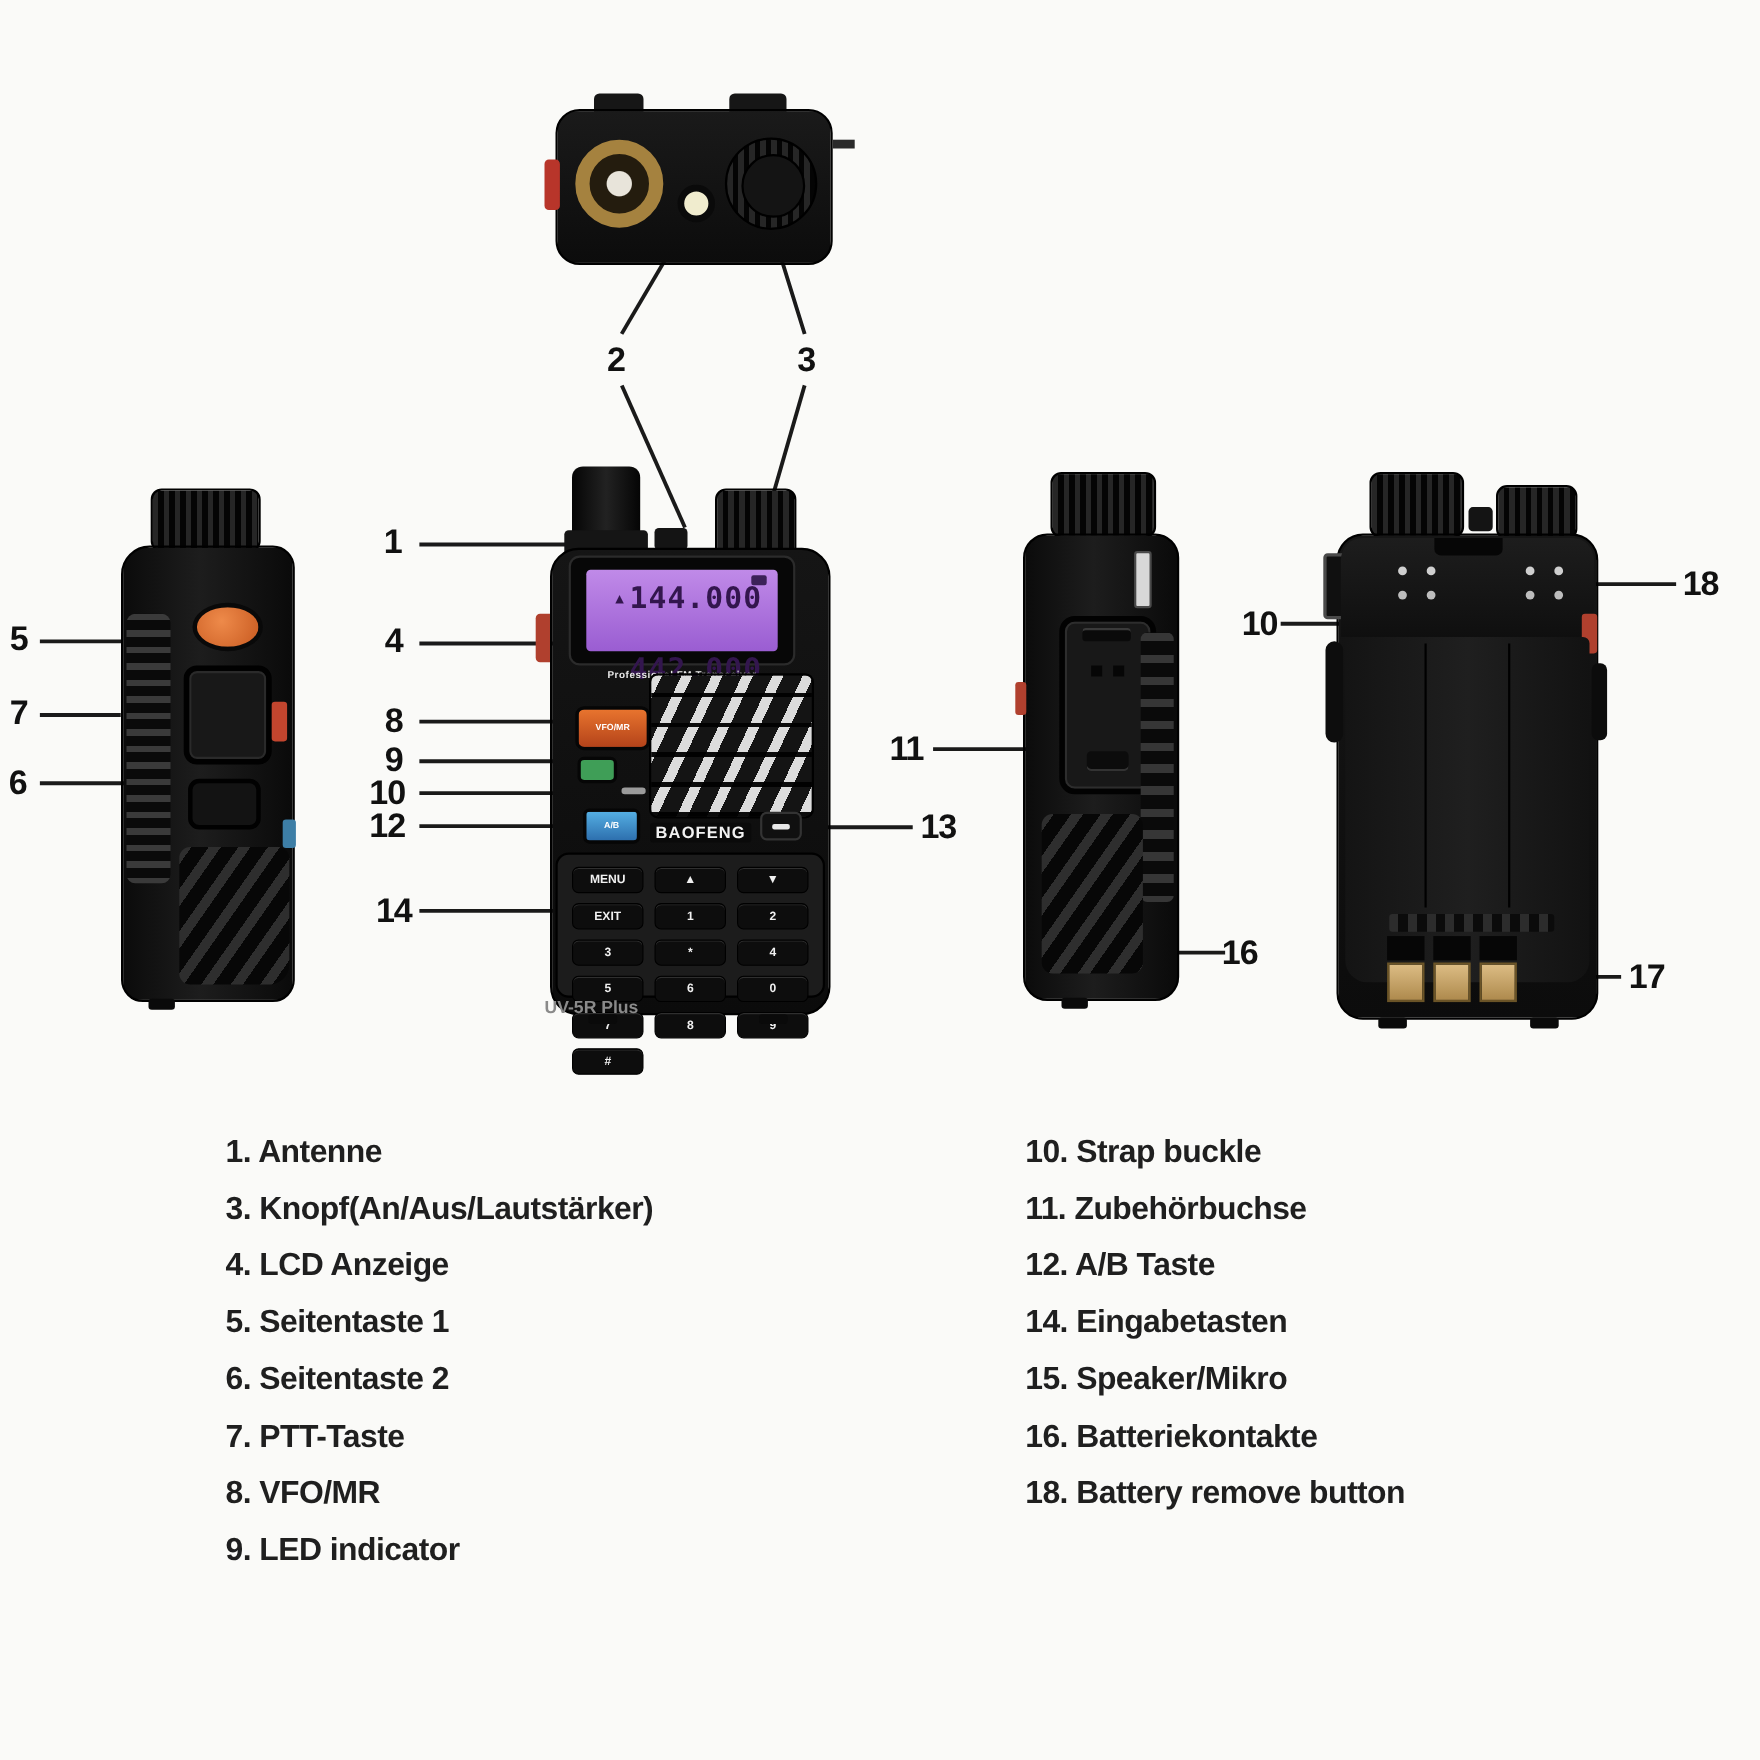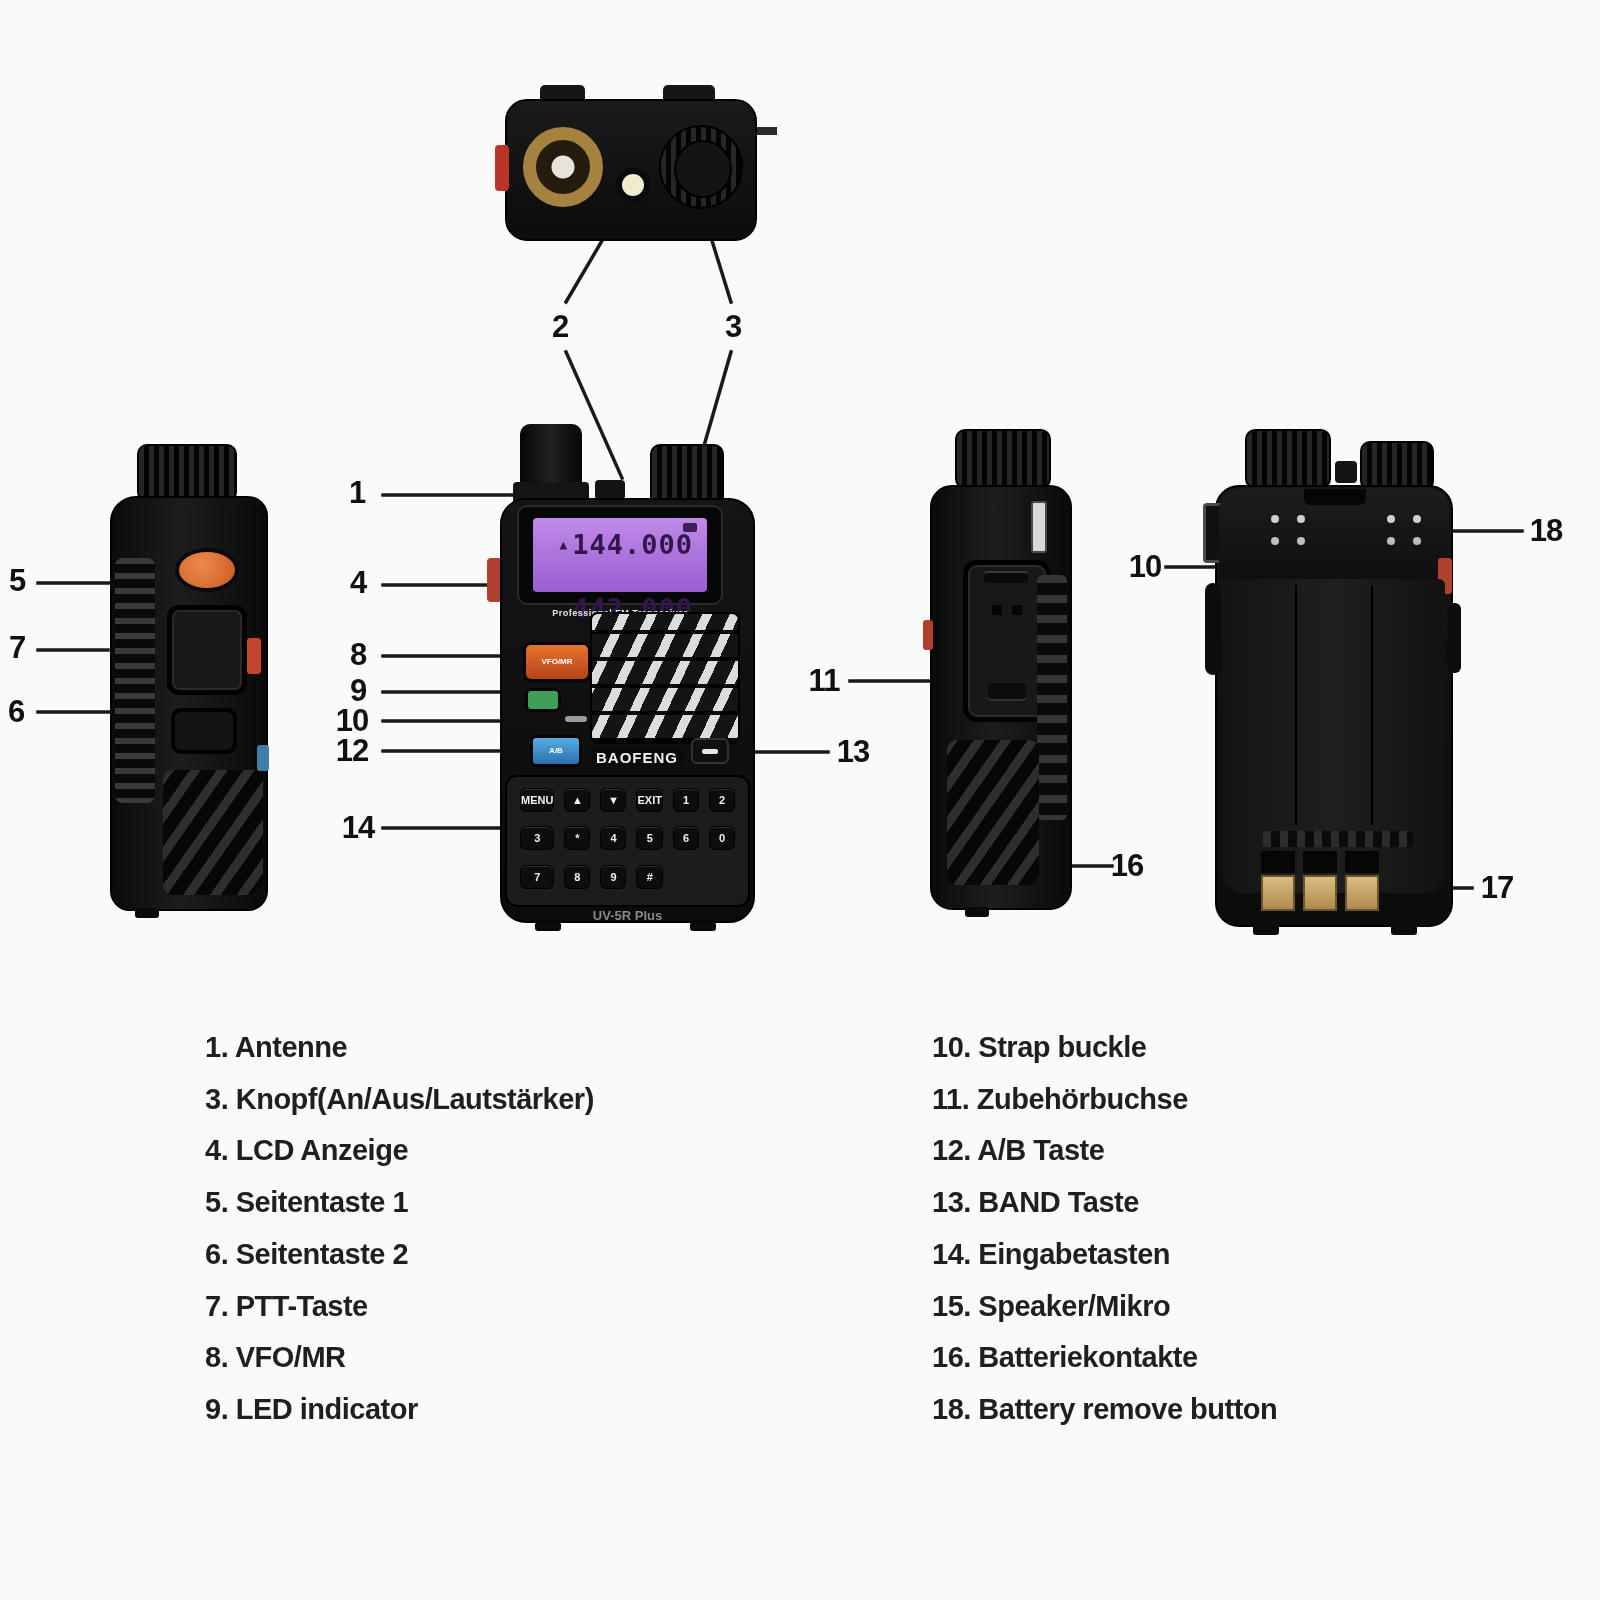--- a/index.html
+++ b/index.html
@@ -26,21 +26,21 @@
   .screw-dots{width:8px;height:8px;border-radius:50%;background:#cfcfcf;
               box-shadow:26px 0 0 #cfcfcf, 0 22px 0 #bdbdbd, 26px 22px 0 #bdbdbd;}
 
   .lcd-row{display:flex;justify-content:flex-end;align-items:center;
            font-family:"DejaVu Sans Mono",monospace;font-weight:700;color:#33164e;
            font-size:27px;line-height:29px;padding-right:14px;letter-spacing:1px;margin-top:35px;}
   .lcd-ind{font-size:13px;margin-right:4px;}
 
   .tiny-label{color:#fff;font-size:8px;font-weight:700;text-align:center;line-height:1;}
 
-  .keypad{display:grid;grid-template-columns:repeat(6,1fr);gap:9px 10px;padding:11px 13px;}
+  .keypad{display:grid;grid-template-columns:repeat(3,1fr);gap:9px 10px;padding:11px 13px;}
   .key{height:22px;background:#0d0d0d;border:1px solid #000;border-radius:6px;
        box-shadow:inset 0 1px 0 #2f2f2f;color:#f0f0f0;font-size:11px;font-weight:700;
        display:flex;align-items:center;justify-content:center;}
 
   .legend-col{position:absolute;color:#1f1f1f;font-weight:700;font-size:29px;
               line-height:51.7px;letter-spacing:-0.5px;white-space:nowrap;}
 </style>
 </head>
 <body>
 
@@ -166,21 +166,21 @@
       <div class="key">*</div>
       <div class="key">4</div>
       <div class="key">5</div>
       <div class="key">6</div>
       <div class="key">0</div>
       <div class="key">7</div>
       <div class="key">8</div>
       <div class="key">9</div>
       <div class="key">#</div>
     </div>
-    <div class="abs" style="left:0;top:488px;width:265px;text-align:center;color:#8a8a8a;font-size:13px;font-weight:700">UV-5R Plus</div>
+    <div class="abs" style="left:0;top:488px;width:265px;text-align:left;color:#8a8a8a;font-size:16px;font-weight:700">UV-5R Plus</div>
     <div class="abs" style="left:40px;top:502px;width:26px;height:9px;background:#0a0a0a;border-radius:3px"></div>
     <div class="abs" style="left:195px;top:502px;width:26px;height:9px;background:#0a0a0a;border-radius:3px"></div>
   </div>
 
   <div class="abs" style="left:925px;top:425px;width:160px;height:505px">
     <div class="abs knurl" style="left:30px;top:4px;width:96px;height:60px;border-radius:10px"></div>
     <div class="body-shell" style="left:5px;top:60px;width:142px;height:425px;border-radius:22px"></div>
     <div class="abs" style="left:106px;top:76px;width:16px;height:52px;background:#d8d8d8;border:2px solid #4a4a4a;box-sizing:border-box;border-radius:3px"></div>
     <div class="abs" style="left:-2px;top:195px;width:10px;height:30px;background:#b0402e;border-radius:3px"></div>
 
@@ -235,20 +235,19 @@
     <div>5. Seitentaste 1</div>
     <div>6. Seitentaste 2</div>
     <div>7. PTT-Taste</div>
     <div>8. VFO/MR</div>
     <div>9. LED indicator</div>
   </div>
   <div class="legend-col" style="left:932px;top:1022px">
     <div>10. Strap buckle</div>
     <div>11. Zubehörbuchse</div>
     <div>12. A/B Taste</div>
-    <div>13. BAND Taste</div>
     <div>14. Eingabetasten</div>
     <div>15. Speaker/Mikro</div>
     <div>16. Batteriekontakte</div>
     <div>18. Battery remove button</div>
   </div>
 
 </div>
 
 </body></html>

